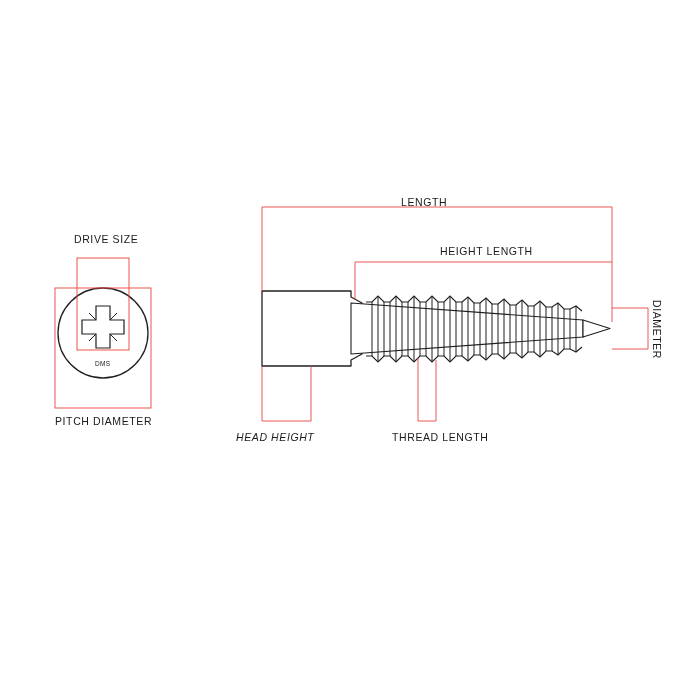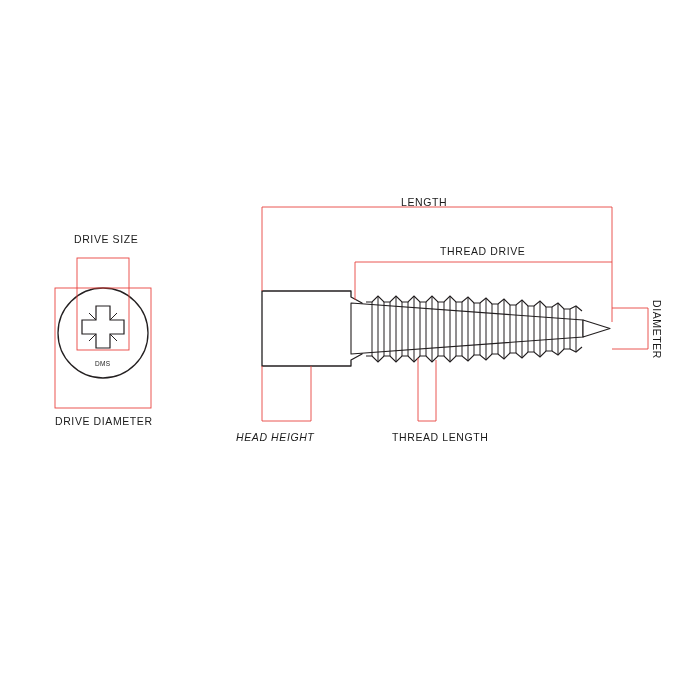--- a/index.html
+++ b/index.html
@@ -150,27 +150,27 @@
       <path d="M 262 421 L 311 421"></path>
 
       <path d="M 418 358 L 418 421"></path>
       <path d="M 436 360 L 436 421"></path>
       <path d="M 418 421 L 436 421"></path>
     </g>
   </svg>
 
   <div class="lbl" style="left:401px; top:196px;">LENGTH</div>
 
-  <div class="lbl" style="left:440px; top:245px;">THREAD DRIVE</div>
+  <div class="lbl" style="left:440px; top:245px;">HEIGHT LENGTH</div>
 
   <div class="lbl lbl-vert" style="left:663px; top:300px;">DIAMETER</div>
 
   <div class="lbl" style="left:74px; top:233px;">DRIVE SIZE</div>
 
-  <div class="lbl" style="left:55px; top:415px;">DRIVE DIAMETER</div>
+  <div class="lbl" style="left:55px; top:415px;">PITCH DIAMETER</div>
 
   <div class="lbl" style="left:236px; top:431px;font-style:italic;">HEAD HEIGHT</div>
 
   <div class="lbl" style="left:392px; top:431px;">THREAD LENGTH</div>
 
   <div class="lbl lbl-small" style="left:95px; top:360px;">DMS</div>
 
 </div>
 
 </body></html>

